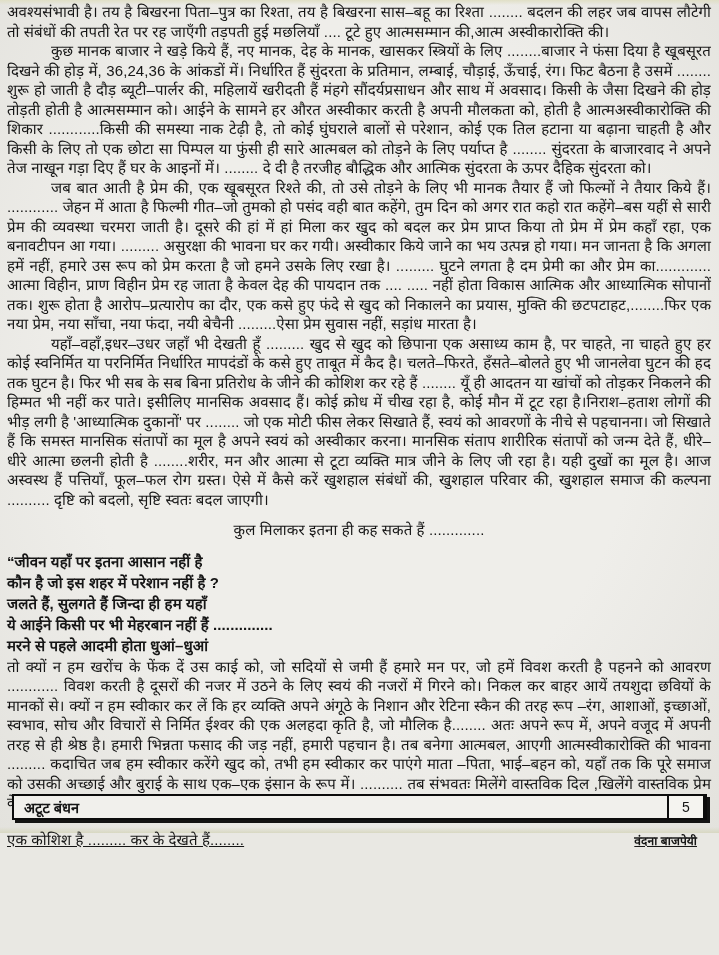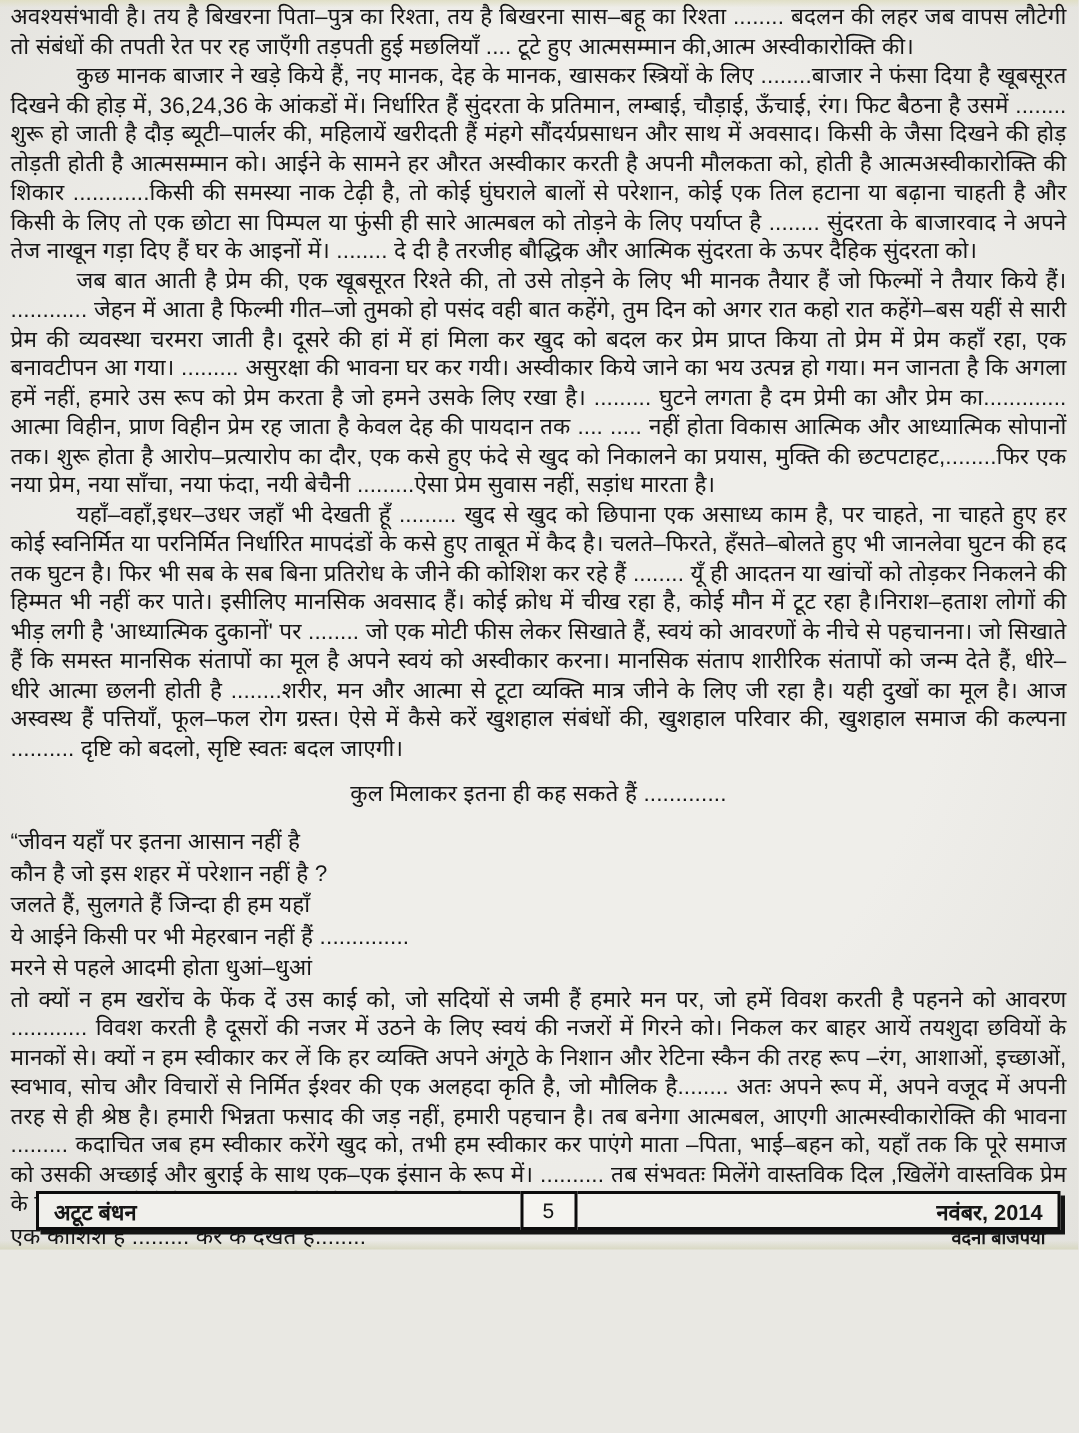--- a/index.html
+++ b/index.html
@@ -33,39 +33,40 @@
   .para {
     margin: 0;
     text-align: justify;
   }
   .para.indent { text-indent: 44px; }
   .center-line {
     margin: 11px;
     text-align: center;
   }
   .poem {
-    font-weight: normal;
+    font-weight: bold;
     line-height: 21px;
     margin: 1px 0 1px 0;
   }
   .poem-line { white-space: nowrap; }
   .closing-row {
     display: flex;
     justify-content: space-between;
     align-items: baseline;
-    margin-top: 2px;
+    margin-top: 17px;
     padding-right: 14px;
+    text-decoration: underline;
   }
   .author {
     font-weight: bold;
     font-size: 12px;
   }
   .footer-bar {
     position: absolute;
-    left: 24px;
+    left: 12px;
     right: 12px;
     bottom: 13px;
     height: 26px;
     box-sizing: border-box;
     border: 2px solid #0c0c0c;
     background: #f1f0ec;
     box-shadow: 3px 3px 0 #141414;
     display: flex;
     align-items: stretch;
     font-weight: bold;
@@ -120,16 +121,15 @@
     <div class="closing-row">
       <span>एक कोशिश है ......... कर के देखते हैं........</span>
       <span class="author">वंदना बाजपेयी</span>
     </div>
 
   </div>
 
   <div class="footer-bar">
     <span class="footer-cell left">अटूट बंधन</span>
     <span class="page-number-box">5</span>
-    <span class="footer-cell right">नवंबर, 2014</span>
   </div>
 
 </div>
 
 </body></html>

